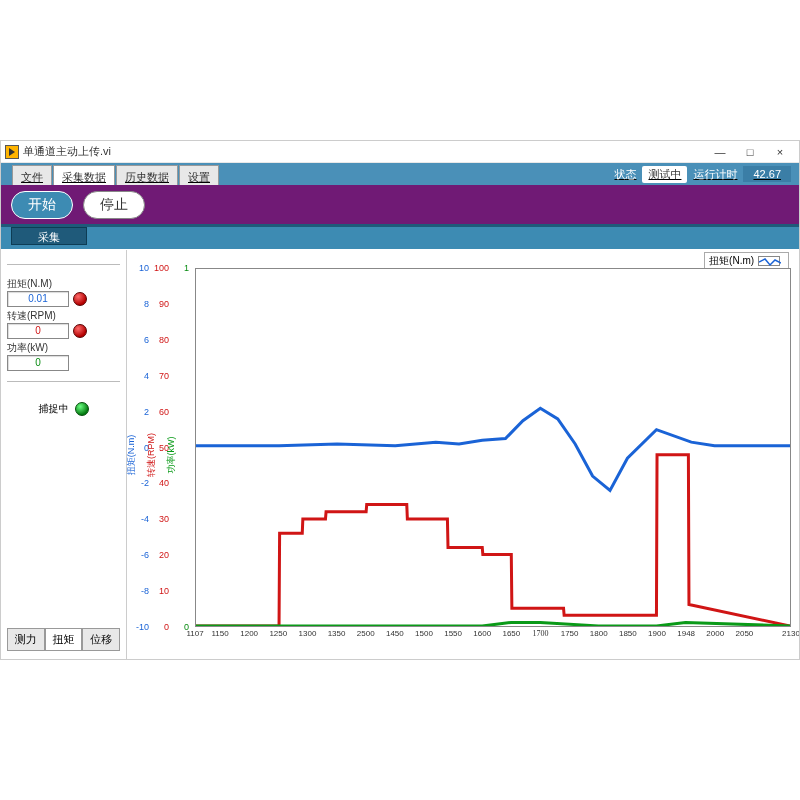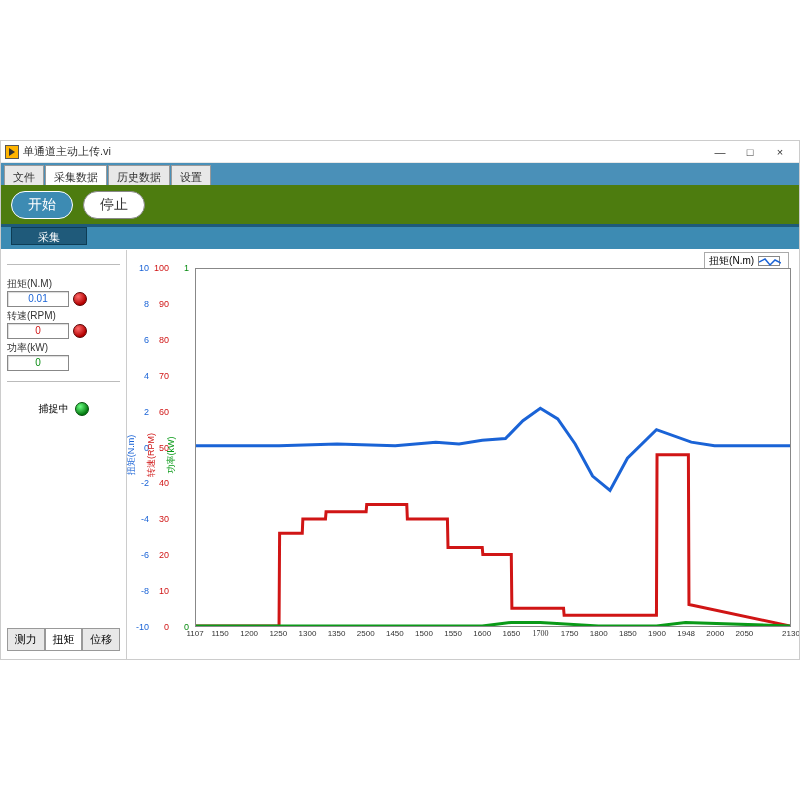--- a/index.html
+++ b/index.html
@@ -30,37 +30,37 @@
   }
   .titlebar .vi-icon::after {
     content: ""; position: absolute; left: 3px; top: 2px;
     border-left: 6px solid #333; border-top: 4px solid transparent; border-bottom: 4px solid transparent;
   }
   .titlebar .title { flex: 1; color: #333; }
   .winbtns { display: flex; gap: 0; margin-left: auto; }
   .winbtn { width: 30px; height: 20px; display: flex; align-items: center; justify-content: center; color: #333; }
   .tabstrip {
     height: 22px; background: #4a90b8;
-    display: flex; align-items: stretch; padding-left: 3px;
+    display: flex; align-items: stretch; padding-left: 11px; text-decoration: underline;
   }
   .tab {
     padding: 4px 8px; font-size: 11px; color: #333;
     background: #e8e8e8; border: 1px solid #999; border-bottom: none;
     margin-right: 1px; margin-top: 2px;
   }
   .tab.file { background: #e8e8e8; }
   .tab.active { background: #fff; }
   .statusbar {
     display: flex; align-items: center; gap: 6px; color: #fff;
     margin-left: auto; padding-right: 8px; font-size: 11px;
   }
   .statusbar .badge { background: #fff; color: #333; padding: 1px 6px; border-radius: 2px; }
   .statusbar .runtime { background: #3b7ea6; color: #fff; padding: 2px 10px; }
   .toolbar {
-    background: #4d7c0f; height: 42px; display: flex; align-items: center; padding: 0 10px; gap: 10px;
+    background: #701a75; height: 42px; display: flex; align-items: center; padding: 0 10px; gap: 10px;
     border-bottom: 3px solid #1f5a7a;
   }
   .bigbtn {
     padding: 4px 16px; border-radius: 14px; font-size: 14px;
     border: 1px solid #888;
   }
   .bigbtn.start { background: #3d8bb3; color: #fff; border-color: #fff; }
   .bigbtn.stop { background: #fff; color: #333; }
   .collect-row { 
     background: #3d8bb3; height: 22px; padding: 0 10px 4px 10px; display:flex; 
@@ -141,20 +141,26 @@
       <div class="winbtn">□</div>
       <div class="winbtn">×</div>
     </div>
   </div>
 
   <div class="tabstrip">
     <div class="tab file">文件</div>
     <div class="tab active">采集数据</div>
     <div class="tab">历史数据</div>
     <div class="tab">设置</div>
+    <div class="statusbar">
+      <span>状态</span>
+      <span class="badge">测试中</span>
+      <span>运行计时</span>
+      <span class="runtime">42.67</span>
+    </div>
   </div>
 
   <div class="toolbar">
     <div class="bigbtn start">开始</div>
     <div class="bigbtn stop">停止</div>
   </div>
   <div class="collect-row">
     <div class="collect-btn">采集</div>
   </div>
 

